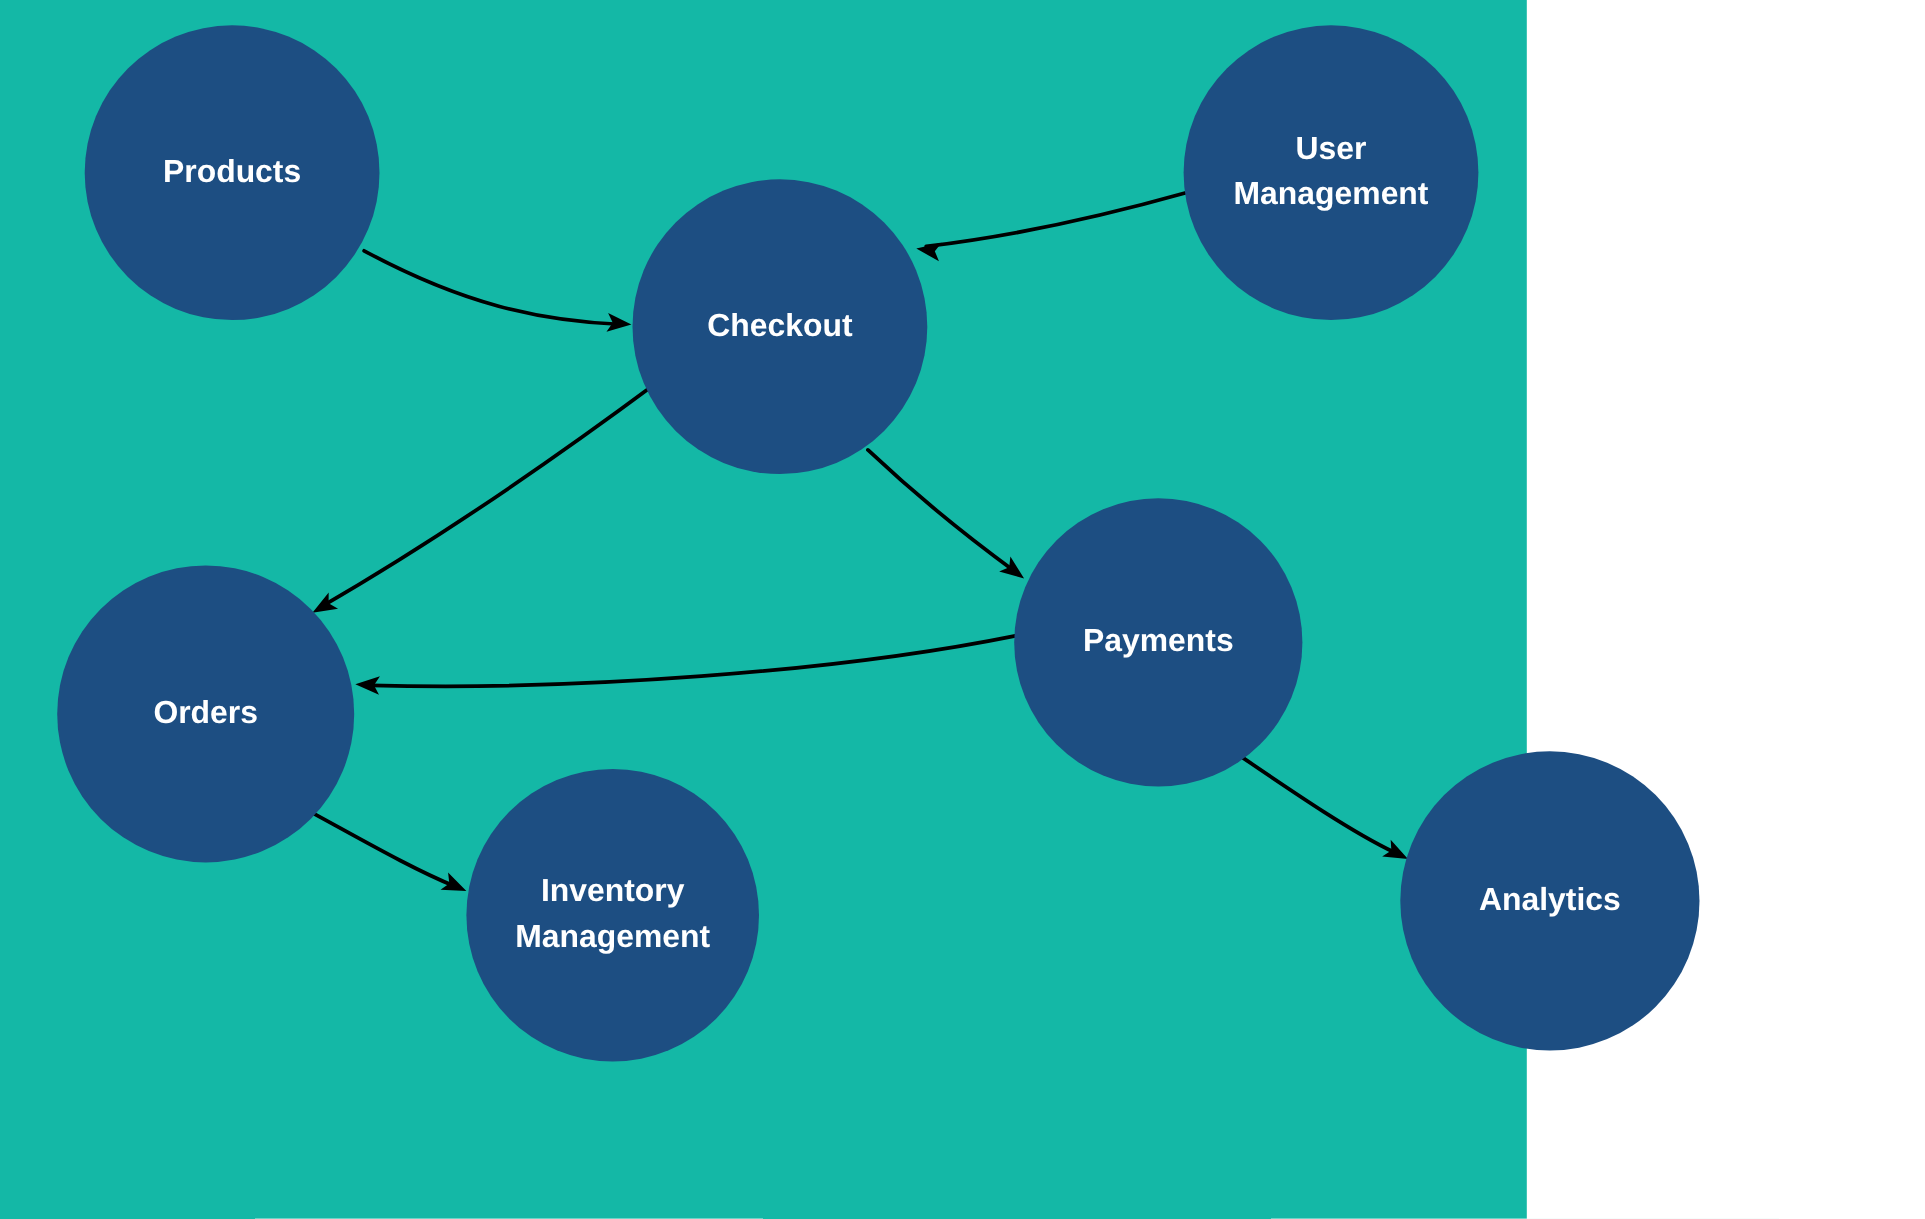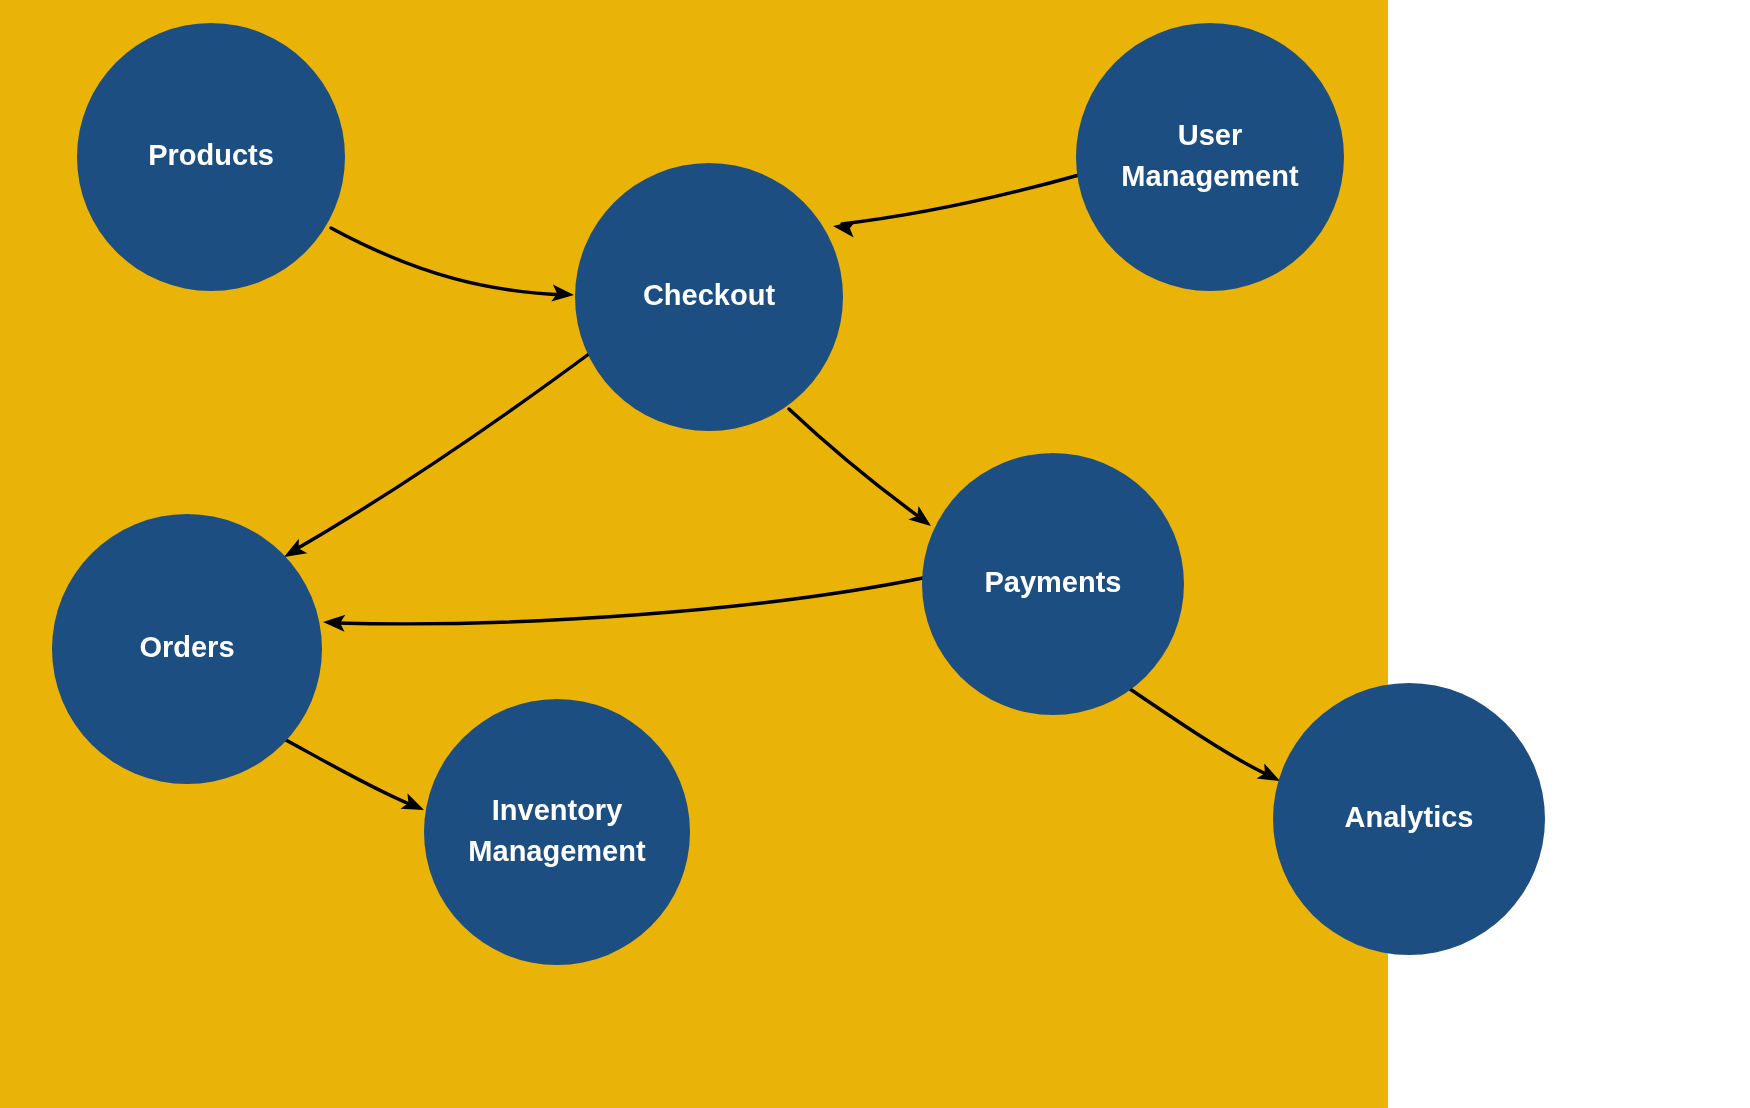--- a/index.html
+++ b/index.html
@@ -11,21 +11,21 @@
   body {
     width: 1750px;
     height: 1108px;
     font-family: "Liberation Sans", sans-serif;
     overflow: hidden;
   }
   #diagram-root {
     position: relative;
     width: 1388px;
     height: 1108px;
-    background: #eab308;
+    background: #14b8a6;
   }
   svg#graph {
     display: block;
     width: 1750px;
     height: 1108px;
   }
   .node-circle {
     stroke: none;
   }
   .node-label {

